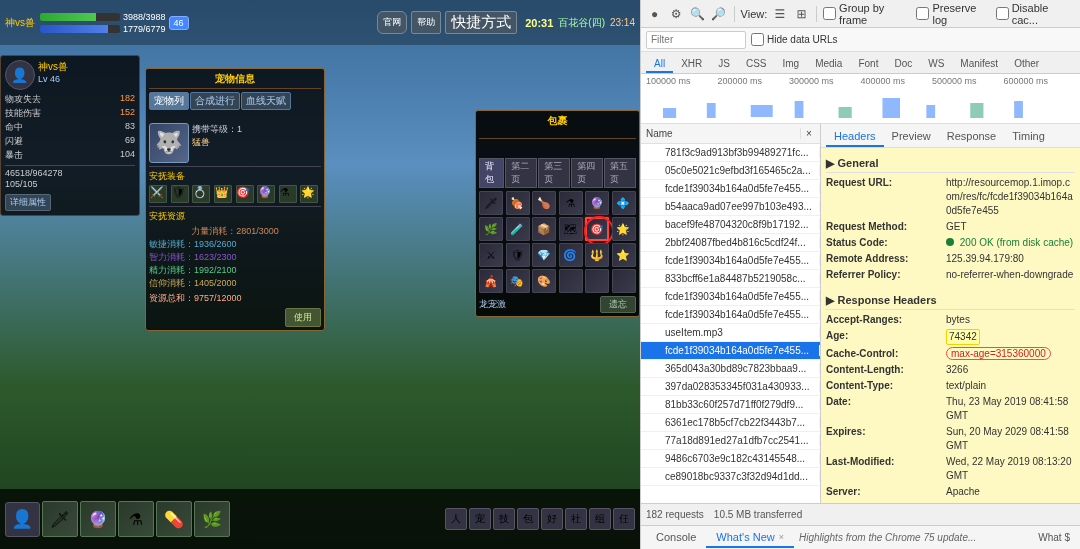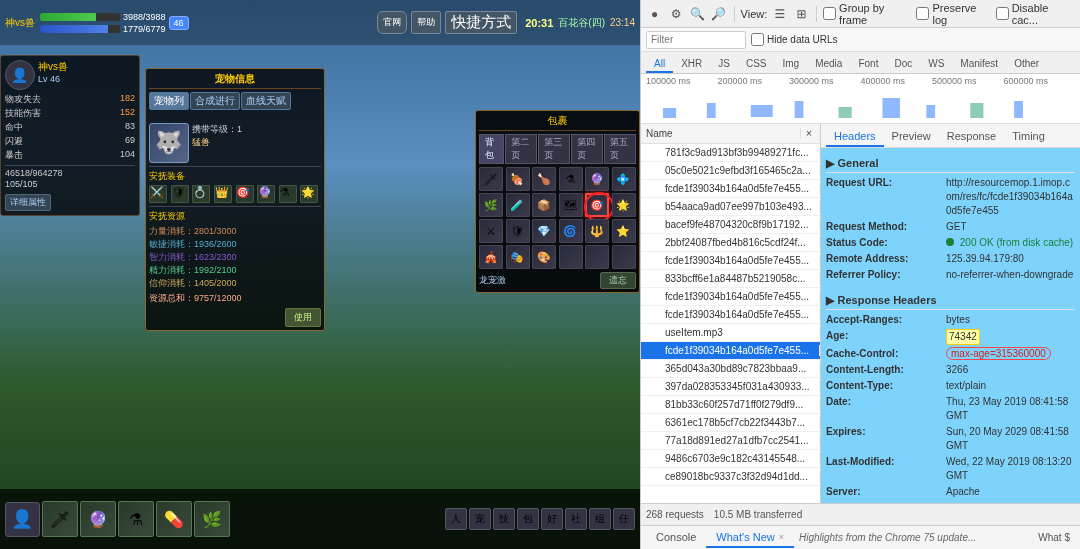--- a/index.html
+++ b/index.html
@@ -126,24 +126,24 @@
       cursor: pointer;
       border-radius: 2px;
     }
 
     .pet-tab.active { background: #557799; color: #fff; }
 
     .panel-title {
       text-align: center;
       color: #ffcc00;
       font-size: 10px;
-      font-weight: normal;
+      font-weight: bold;
       border-bottom: 1px solid #664422;
-      padding-bottom: 2px;
-      margin-bottom: 3px;
+      padding-bottom: 10px;
+      margin-bottom: 19px;
     }
 
     .stat-row {
       display: flex;
       justify-content: space-between;
       margin-bottom: 1px;
     }
 
     
     .inv-panel {
@@ -424,21 +424,21 @@
       width: 180px;
       overflow-y: auto;
       background: #fff;
       border-right: 1px solid #ccc;
       flex-shrink: 0;
     }
 
     .dt-detail-panel {
       flex: 1;
       overflow-y: auto;
-      background: #7dd3fc;
+      background: #fef9c3;
       padding: 5px;
     }
 
     
     .dt-detail-tabs {
       height: 24px;
       background: #f5f5f5;
       border-bottom: 1px solid #ddd;
       display: flex;
       align-items: flex-end;
@@ -669,21 +669,21 @@
         <div style="width:18px;height:18px;background:#2a3a2a;border:1px solid #445544;border-radius:1px;">👑</div>
         <div style="width:18px;height:18px;background:#2a3a2a;border:1px solid #445544;border-radius:1px;">🎯</div>
         <div style="width:18px;height:18px;background:#2a3a2a;border:1px solid #445544;border-radius:1px;">🔮</div>
         <div style="width:18px;height:18px;background:#2a3a2a;border:1px solid #445544;border-radius:1px;">⚗</div>
         <div style="width:18px;height:18px;background:#2a3a2a;border:1px solid #445544;border-radius:1px;">🌟</div>
       </div>
     </div>
 
     <div style="margin-top:3px;border-top:1px solid #445;padding-top:3px;font-size:9px;">
       <div style="color:#ffcc00;margin-bottom:2px;">安抚资源</div>
-      <div style="color:#cc8855;">力量消耗：2801/3000</div>
+      <div style="color:#cc8855;text-align:center;">力量消耗：2801/3000</div>
       <div style="color:#55aacc;">敏捷消耗：1936/2600</div>
       <div style="color:#8855cc;">智力消耗：1623/2300</div>
       <div style="color:#55cc88;display:flex;gap:5px;">精力消耗：1992/2100</div>
       <div style="color:#ccaa55;display:flex;gap:5px;">信仰消耗：1405/2000</div>
       <div style="color:#ffaa88;margin-top:2px;">资源总和：9757/12000</div>
     </div>
 
     <div style="display:flex;justify-content:flex-end;margin-top:3px;">
       <button style="font-size:9px;padding:2px 8px;background:#445533;border:1px solid #667744;color:#ccee88;cursor:pointer;border-radius:2px;">使用</button>
     </div>
@@ -982,21 +982,21 @@
           <div class="dt-key">Via:</div>
           <div class="dt-val">1.0 Static1.lzr.squid:80 (squid/2.6.STABLE7)</div>
         </div>
 
       </div>
 
     </div>
   </div>
 
   <div class="dt-bottom-bar">
-    <span>268 requests</span>
+    <span>182 requests</span>
     <span>10.5 MB transferred</span>
   </div>
 
   <div class="dt-console-tabs">
     <div class="dt-console-tab">Console</div>
     <div class="dt-console-tab active">
       <span>What's New</span>
       <span class="dt-close-tab">×</span>
     </div>
     <div style="font-size:10px;color:#666;padding:3px 5px;font-style:italic;">Highlights from the Chrome 75 update...</div>

